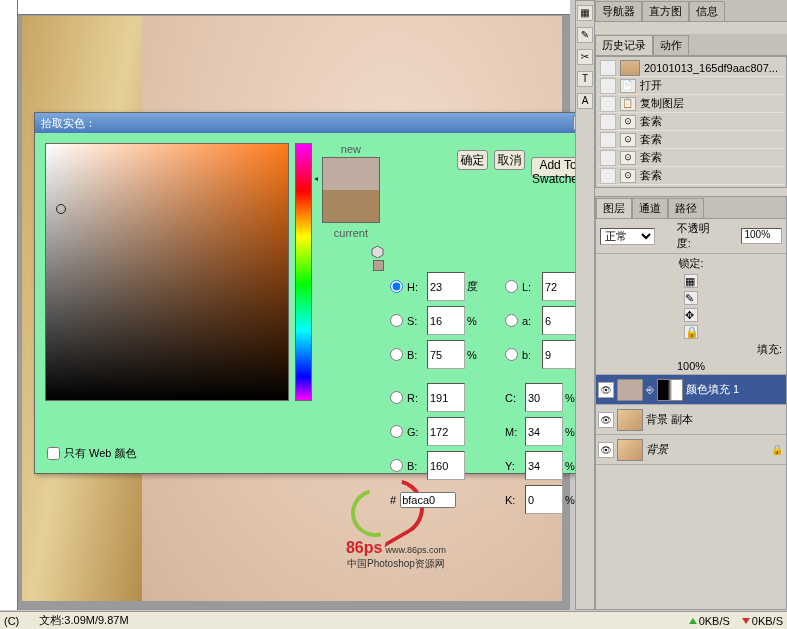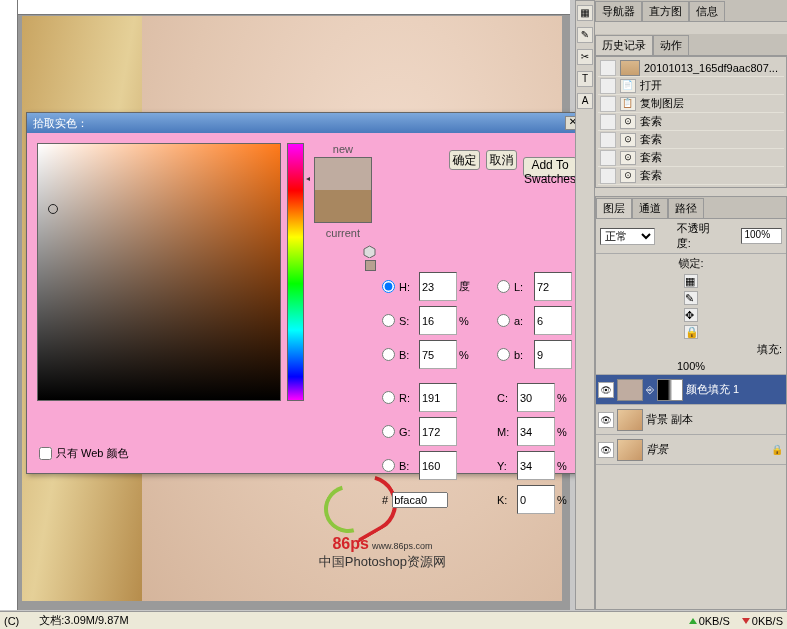--- a/index.html
+++ b/index.html
@@ -10,23 +10,23 @@
 .ruler-left { position: absolute; left: 0; top: 0; bottom: 0; width: 18px; background: #fff; border-right: 1px solid #777; }
 .canvas-image { position: absolute; left: 22px; top: 16px; width: 540px; height: 585px; background: linear-gradient(135deg, #f2d9a8 0%, #ebcba0 10%, #d8b890 25%, #e8cdb8 50%, #ecd2bd 70%, #d4b8a0 100%); overflow: hidden; }
 .hair-left { position: absolute; left: 0; top: 0; width: 120px; height: 600px; background: linear-gradient(100deg, #c9a562, #e5d098, #b58b4a); }
 .face { position: absolute; left: 120px; top: 0; right: 0; bottom: 0; background: radial-gradient(ellipse at 60% 30%, #f2dccc, #e2c6b0 60%, #d5b59c); }
 .watermark { position: absolute; right: 116px; bottom: 30px; text-align: center; }
 .wm-swirl { width: 80px; height: 60px; position: relative; }
 .wm-swirl::before { content: ""; position: absolute; width: 50px; height: 50px; border: 4px solid #d4252a; border-radius: 50% 50% 50% 0; transform: rotate(-30deg); left: 20px; border-left-color: transparent; border-top-color: transparent; }
 .wm-swirl::after { content: ""; position: absolute; width: 40px; height: 40px; border: 4px solid #8dc63f; border-radius: 50% 0 50% 50%; transform: rotate(30deg); left: 5px; top: 10px; border-right-color: transparent; border-top-color: transparent; }
 .wm-text { color: #d4252a; font-size: 16px; font-weight: bold; }
 .wm-url { color: #333; font-size: 9px; }
-.wm-sub { color: #333; font-size: 13px; }
-
-.dialog { position: absolute; left: 26px; top: 112px; width: 562px; height: 362px; background: #f9a8d4; border: 1px solid #666; box-shadow: 2px 2px 5px rgba(0,0,0,0.3); }
+.wm-sub { color: #333; font-size: 10px; }
+
+.dialog { position: absolute; left: 34px; top: 112px; width: 562px; height: 362px; background: #86efac; border: 1px solid #666; box-shadow: 2px 2px 5px rgba(0,0,0,0.3); }
 .dialog-title { background: linear-gradient(#7ca8dc, #4a7abc); color: #fff; padding: 3px 6px; height: 20px; display: flex; justify-content: space-between; align-items: center; }
 .dialog-close { width: 16px; height: 14px; background: #e0ddd0; border: 1px solid #888; color: #000; text-align: center; line-height: 10px; cursor: pointer; font-size: 10px; }
 .dialog-body { padding: 10px; display: flex; gap: 6px; }
 
 .color-field { width: 258px; height: 258px; position: relative; background: linear-gradient(to top, #000, transparent), linear-gradient(to right, #fff, #ff7a1a); border: 1px solid #666; }
 .color-cursor { position: absolute; width: 10px; height: 10px; border: 1px solid #222; border-radius: 50%; left: 10px; top: 60px; }
 
 .hue-strip { width: 18px; height: 258px; background: linear-gradient(to bottom, #ff00ff, #ff0080, #ff0000, #ff8000, #ffff00, #80ff00, #00ff00, #00ff80, #00ffff, #0080ff, #0000ff, #ff00ff); border: 1px solid #666; position: relative; }
 .hue-arrows { position: absolute; right: -7px; top: 30px; font-size: 8px; color: #333; }
 

